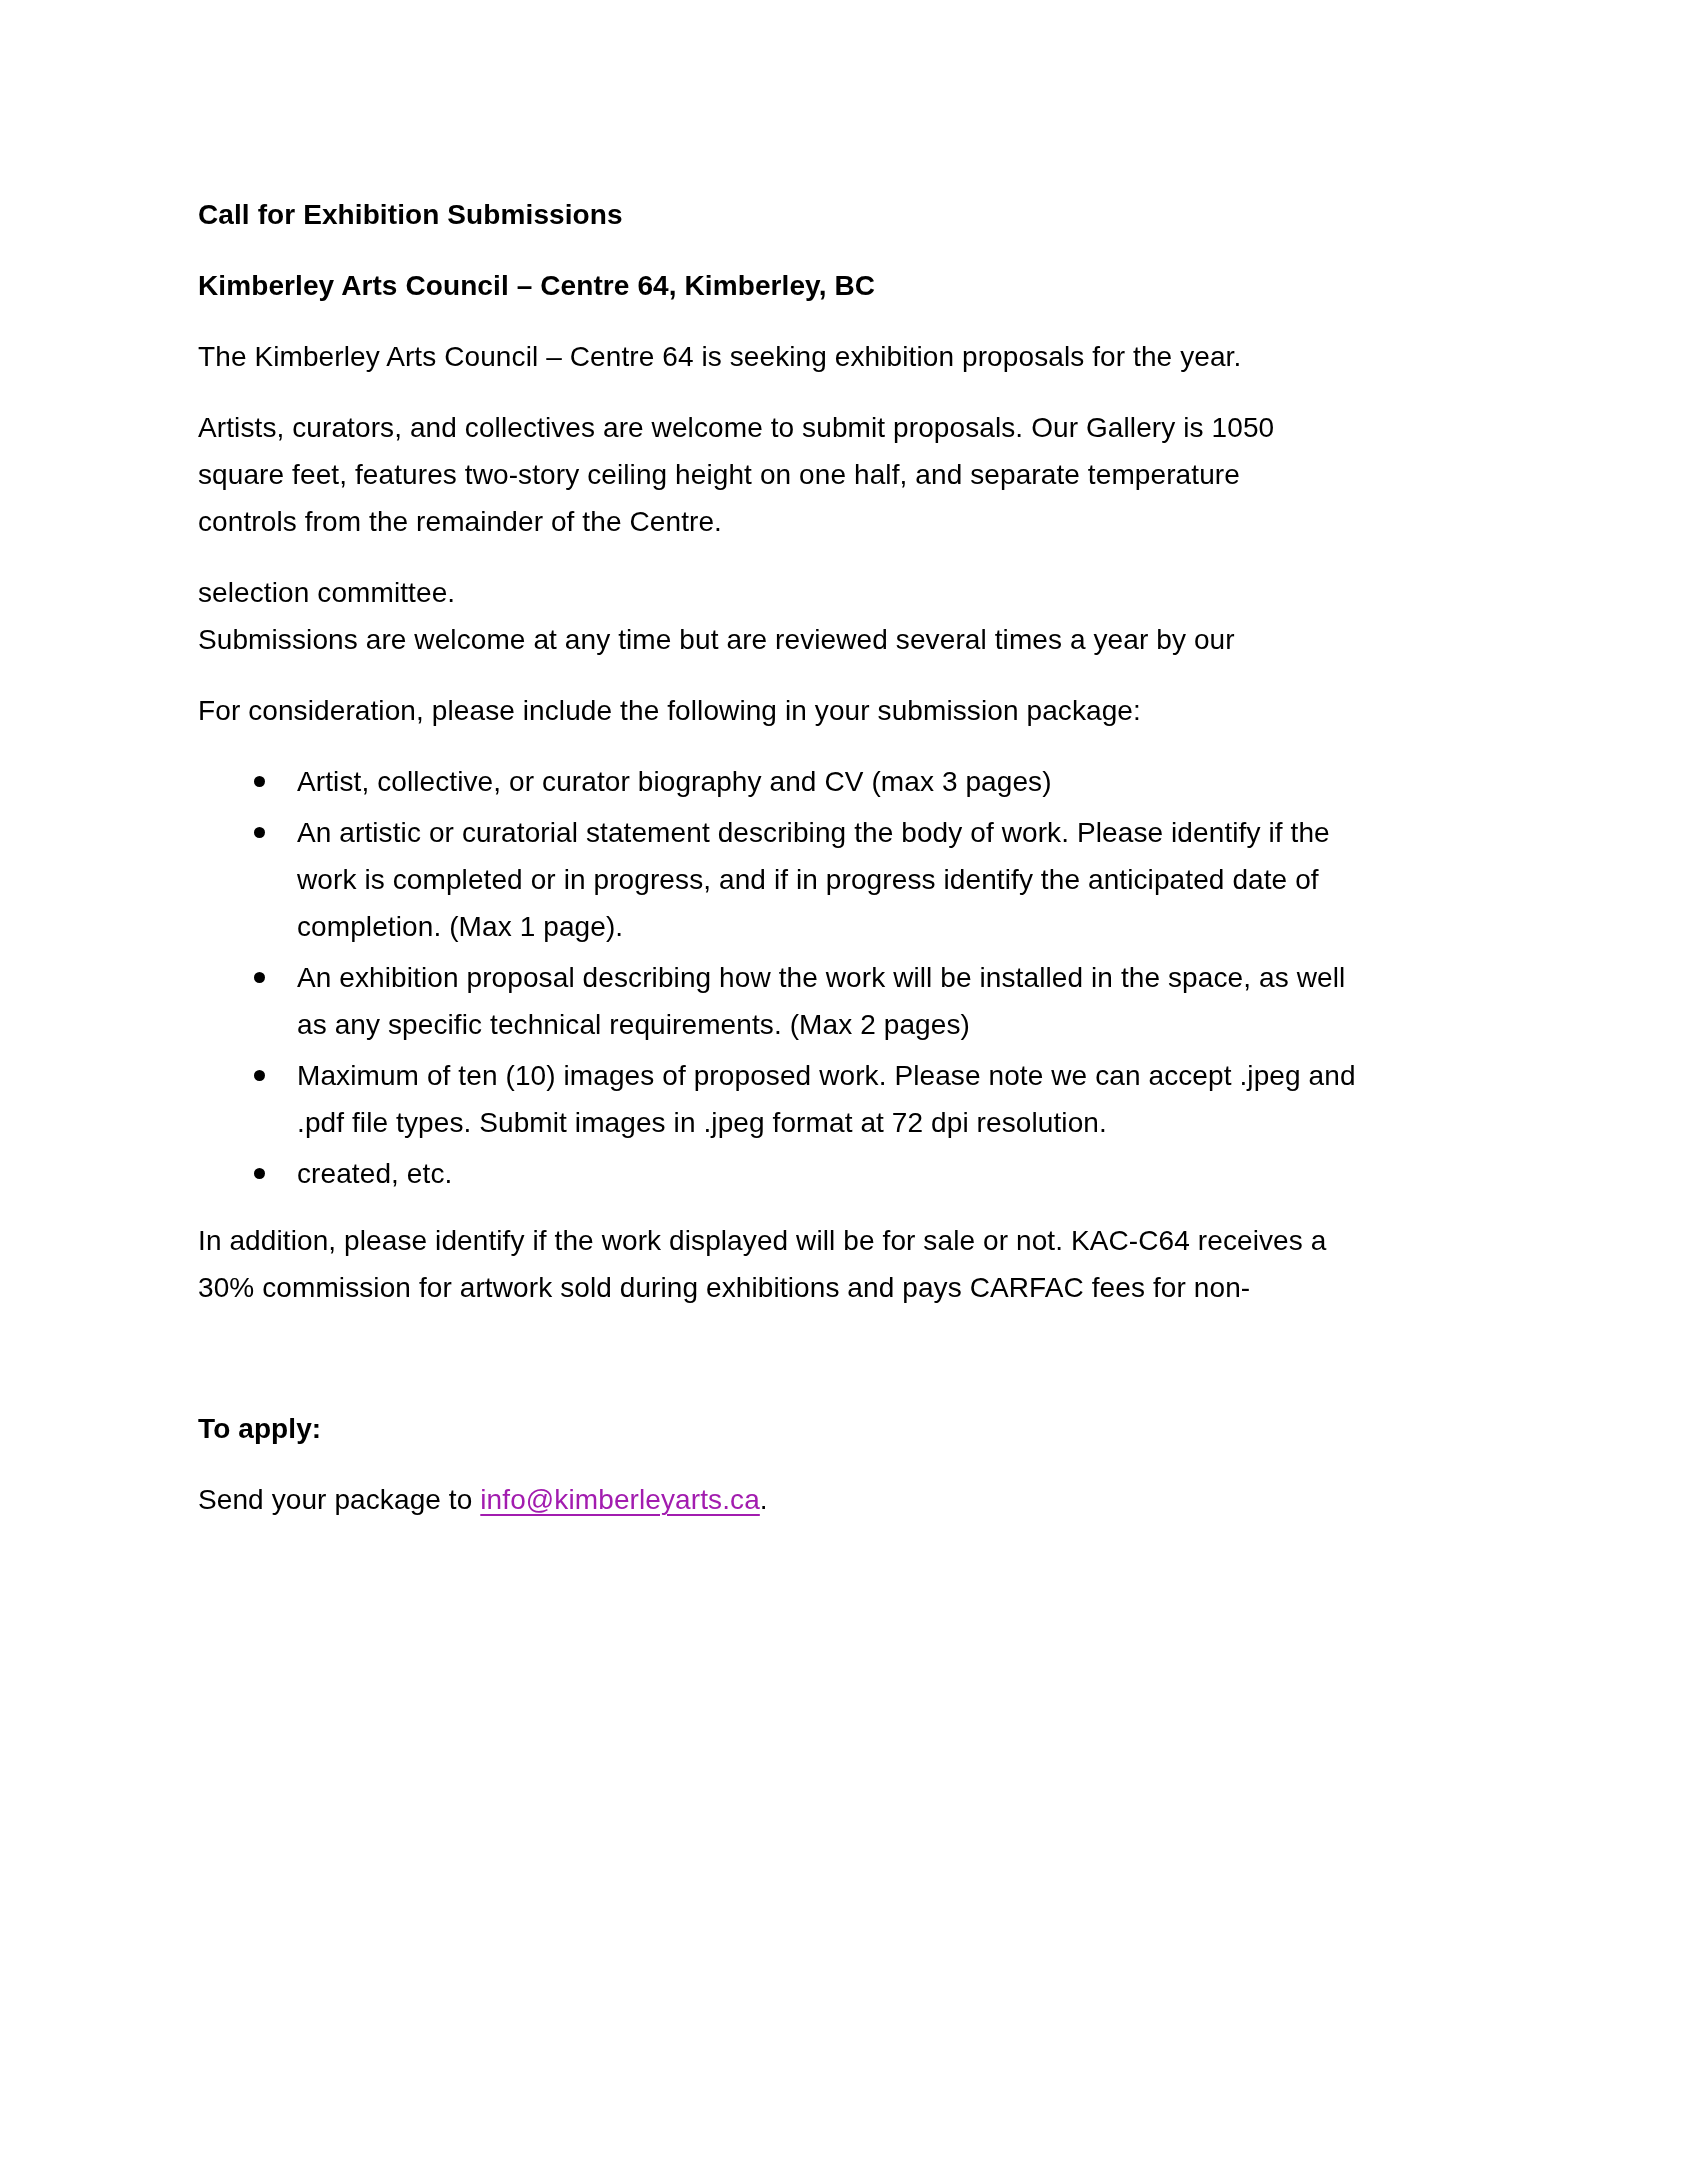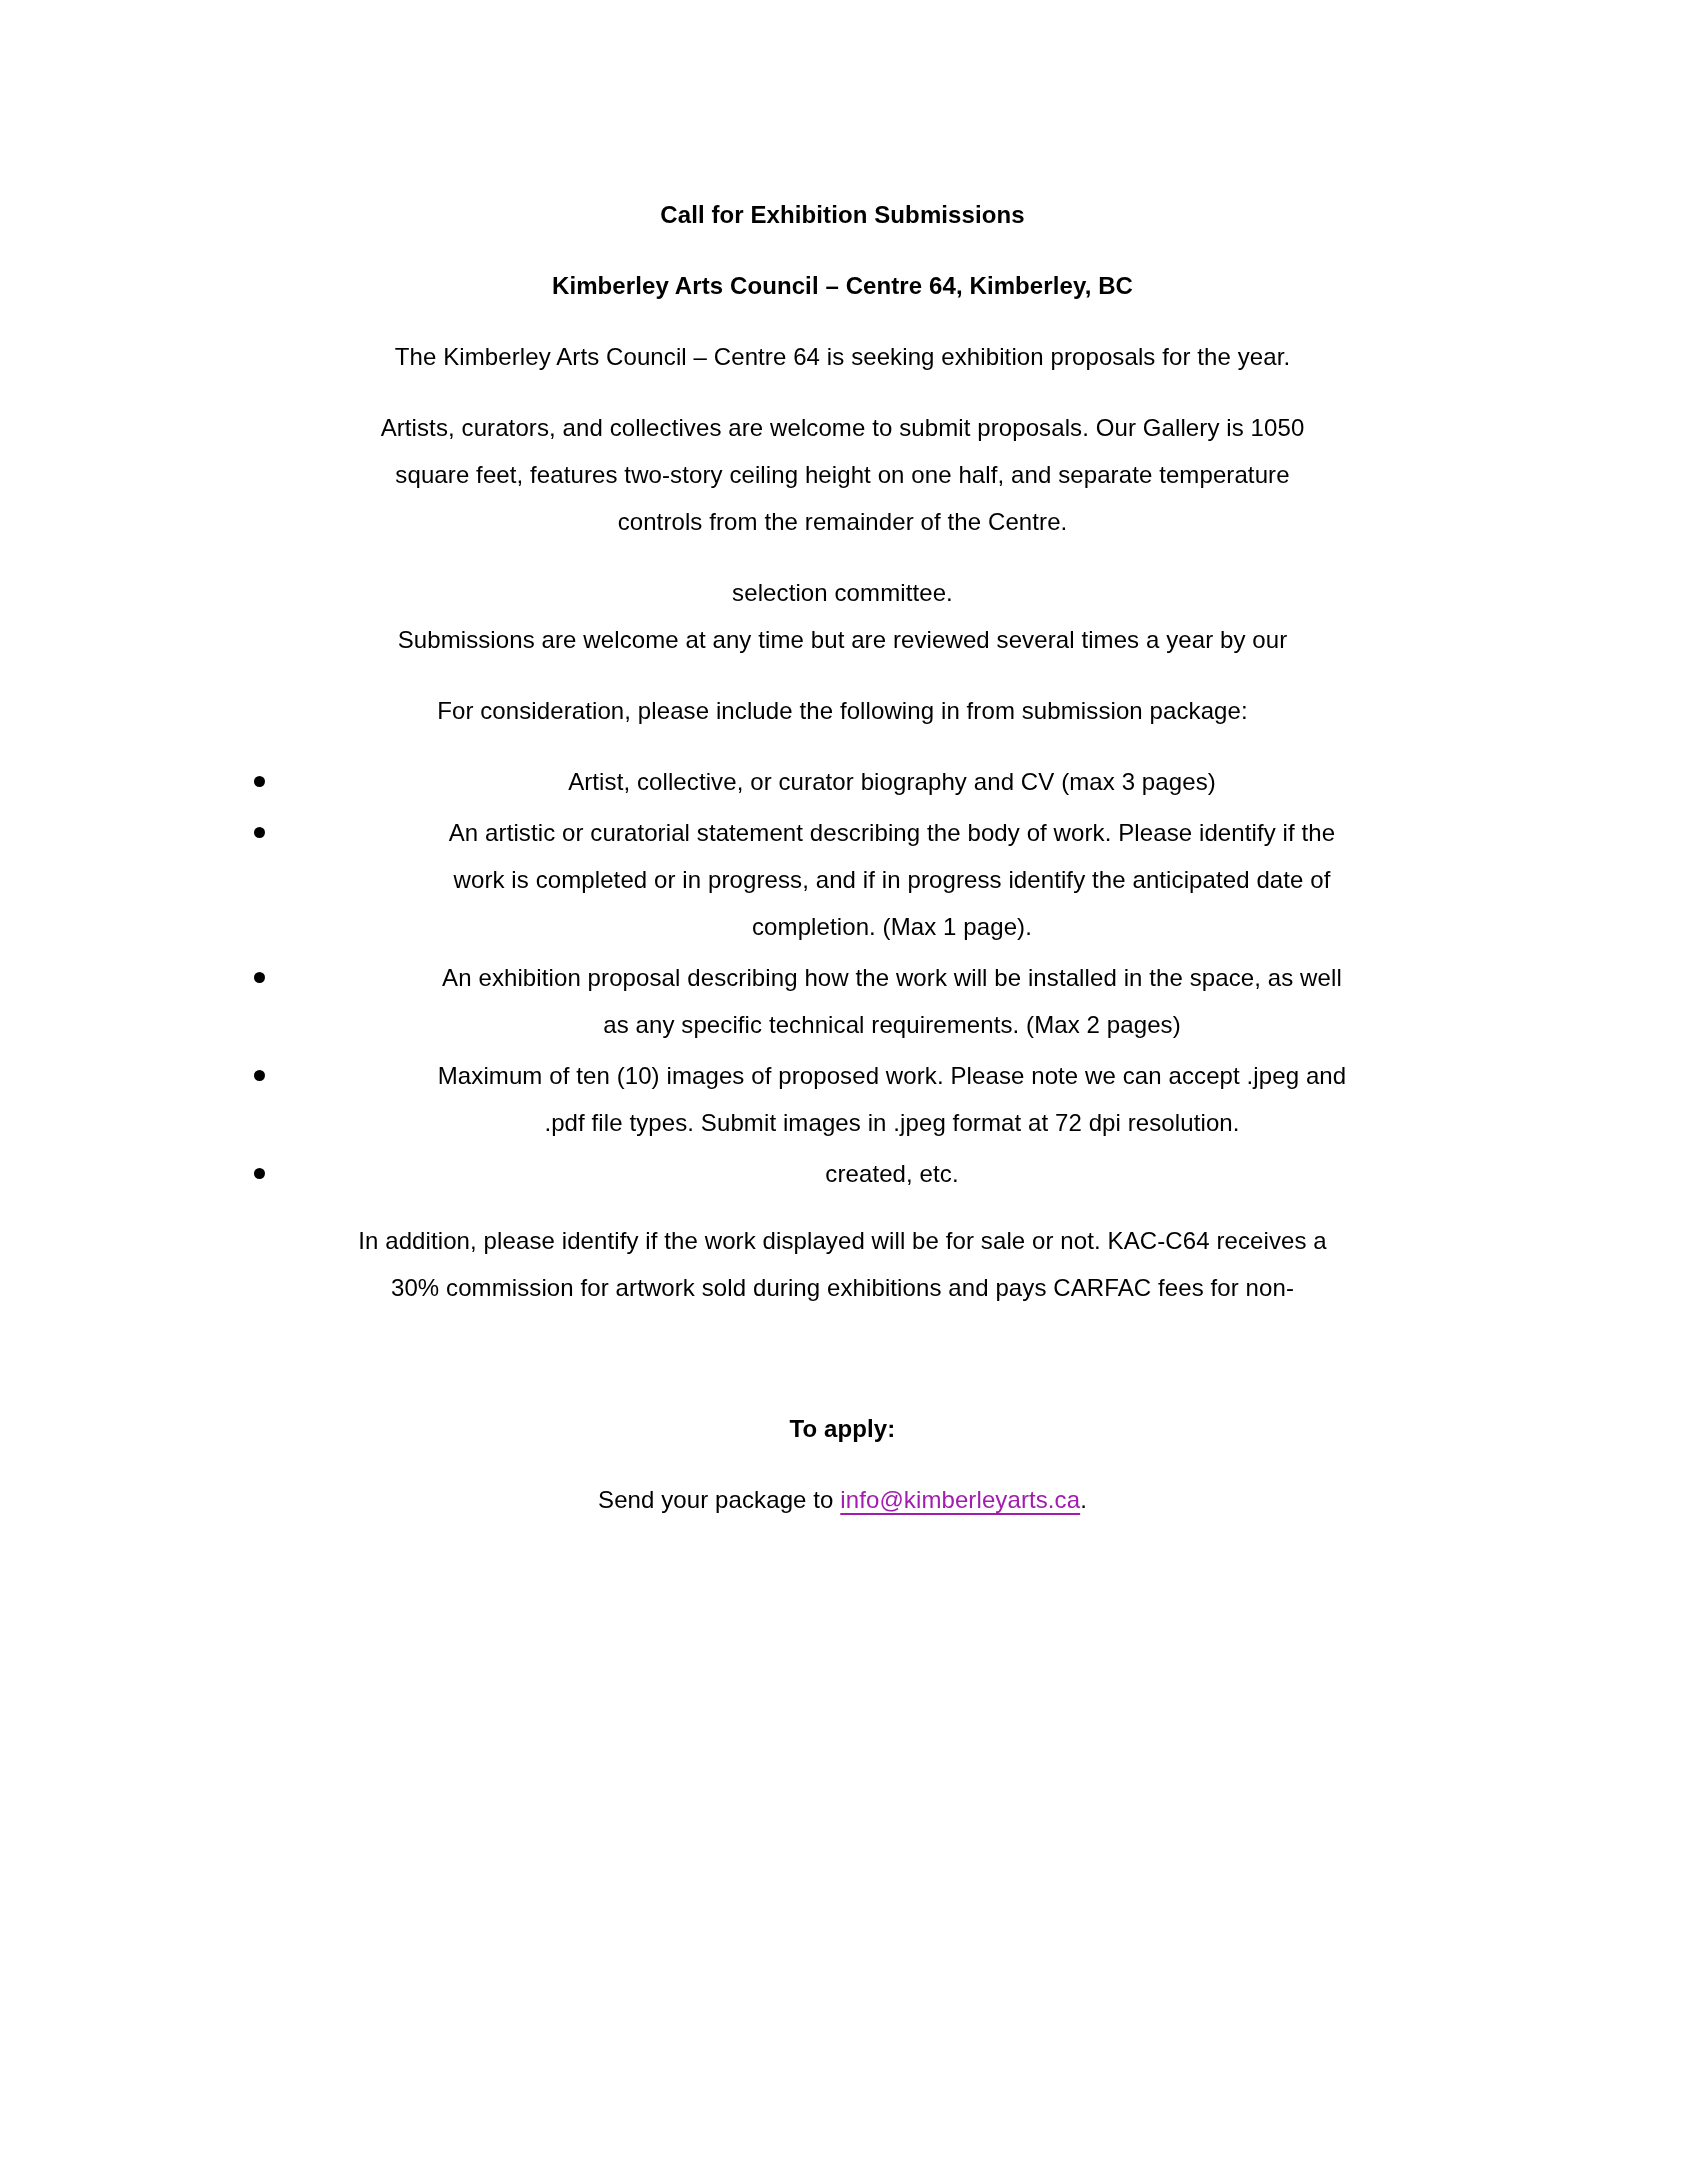--- a/index.html
+++ b/index.html
@@ -8,24 +8,23 @@
     position: relative;
     width: 1683px;
     height: 2178px;
     background: #ffffff;
     overflow: hidden;
     font-family: "Liberation Sans", sans-serif;
     color: #000000;
   }
   .content {
     padding: 191px 196px 0 198px;
-    font-size: 24px;
+    font-size: 28px;
     line-height: 47px;
     letter-spacing: 0.1px;
-    text-align: center;
   }
   .para { margin-bottom: 24px; }
   .bold { font-weight: 700; }
   .ln { white-space: pre; }
   ul.doc-list {
     list-style: none;
     margin-bottom: 20px;
   }
   ul.doc-list li {
     position: relative;
@@ -73,21 +72,21 @@
       <div class="ln">square feet, features two-story ceiling height on one half, and separate temperature</div>
       <div class="ln">controls from the remainder of the Centre.</div>
     </div>
 
     <div class="para">
       <div class="ln">selection committee.</div>
       <div class="ln">Submissions are welcome at any time but are reviewed several times a year by our</div>
     </div>
 
     <div class="para">
-      <div class="ln">For consideration, please include the following in from submission package:</div>
+      <div class="ln">For consideration, please include the following in your submission package:</div>
     </div>
 
     <ul class="doc-list">
       <li>
         <span class="dot"></span>
         <div class="ln">Artist, collective, or curator biography and CV (max 3 pages)</div>
       </li>
       <li>
         <span class="dot"></span>
         <div class="ln">An artistic or curatorial statement describing the body of work. Please identify if the</div>

